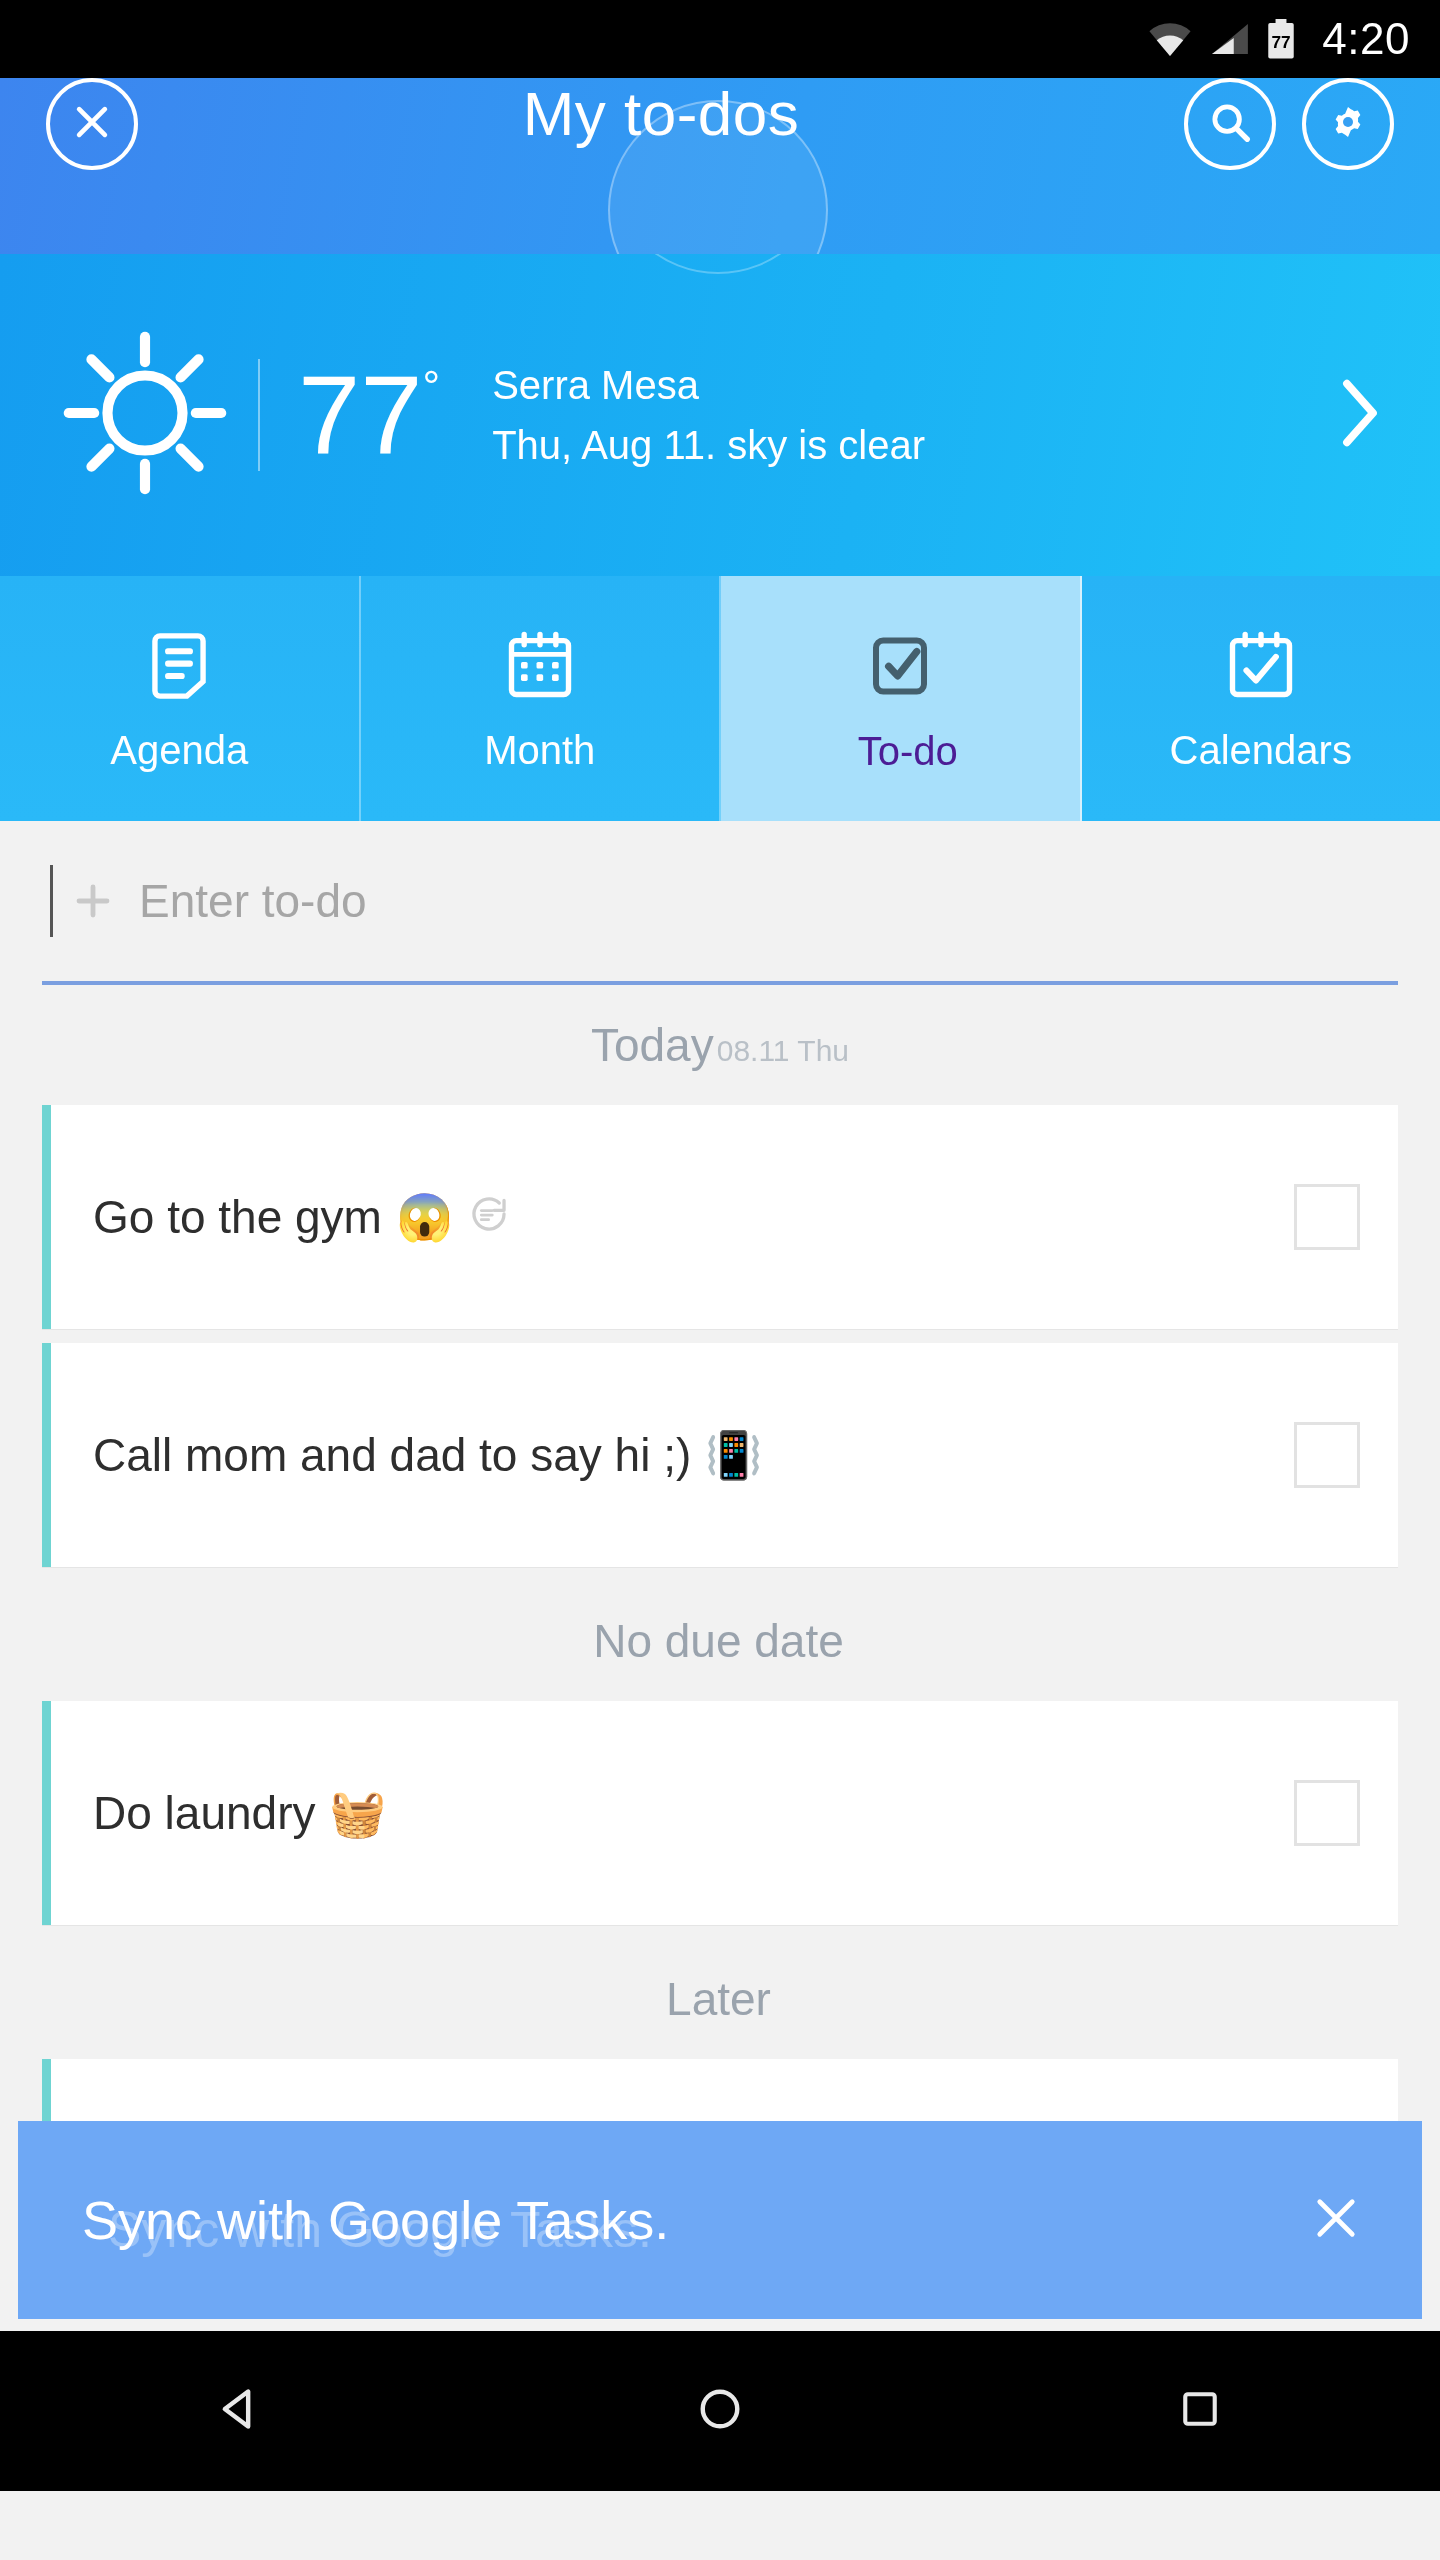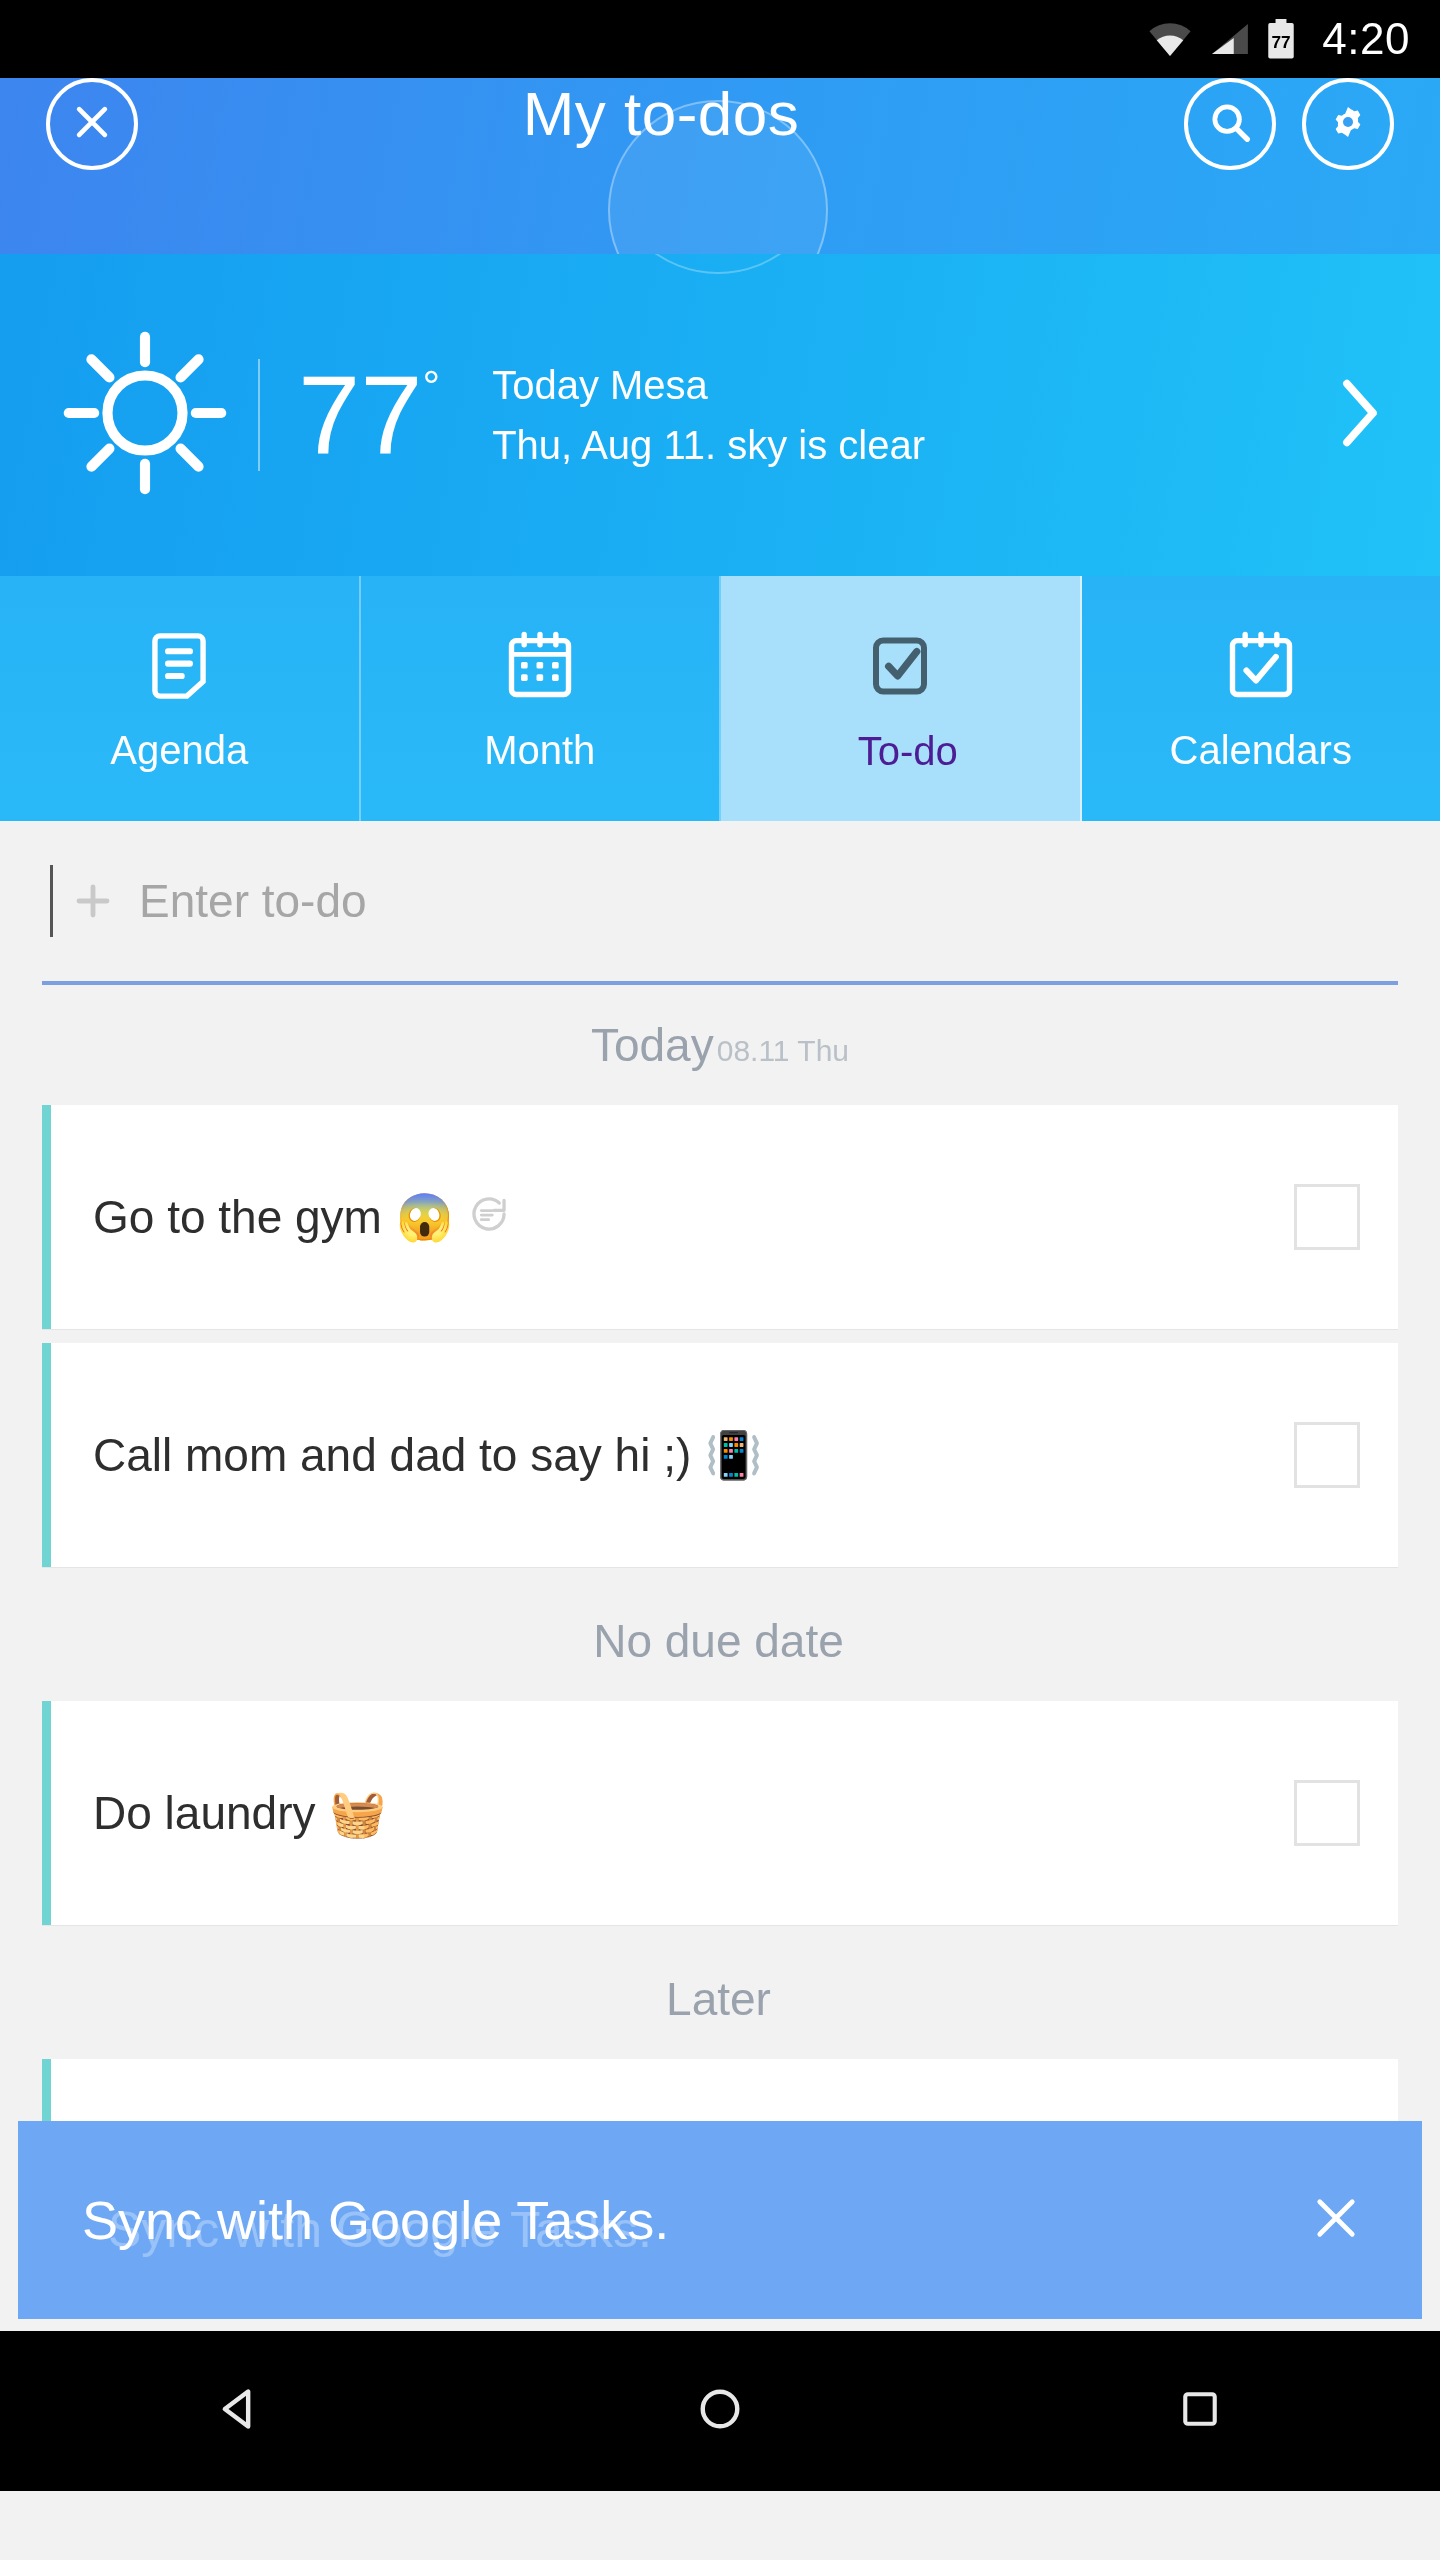--- a/index.html
+++ b/index.html
@@ -359,21 +359,21 @@
     </div>
 
     <div class="weather-divider"></div>
 
     <div class="temp">
       <span>77</span>
       <span class="temp-deg">°</span>
     </div>
 
     <div class="weather-text">
-      <div class="weather-loc">Today Mesa</div>
+      <div class="weather-loc">Serra Mesa</div>
       <div class="weather-desc">Thu, Aug 11. sky is clear</div>
     </div>
 
     <div class="weather-chevron">
       <span>
         <svg width="52" height="78" viewBox="0 0 16 24">
           <path d="M4 3 L12 12 L4 21" fill="none" stroke="#fff" stroke-width="2.4" stroke-linecap="round" stroke-linejoin="round"></path>
         </svg>
       </span>
     </div>

